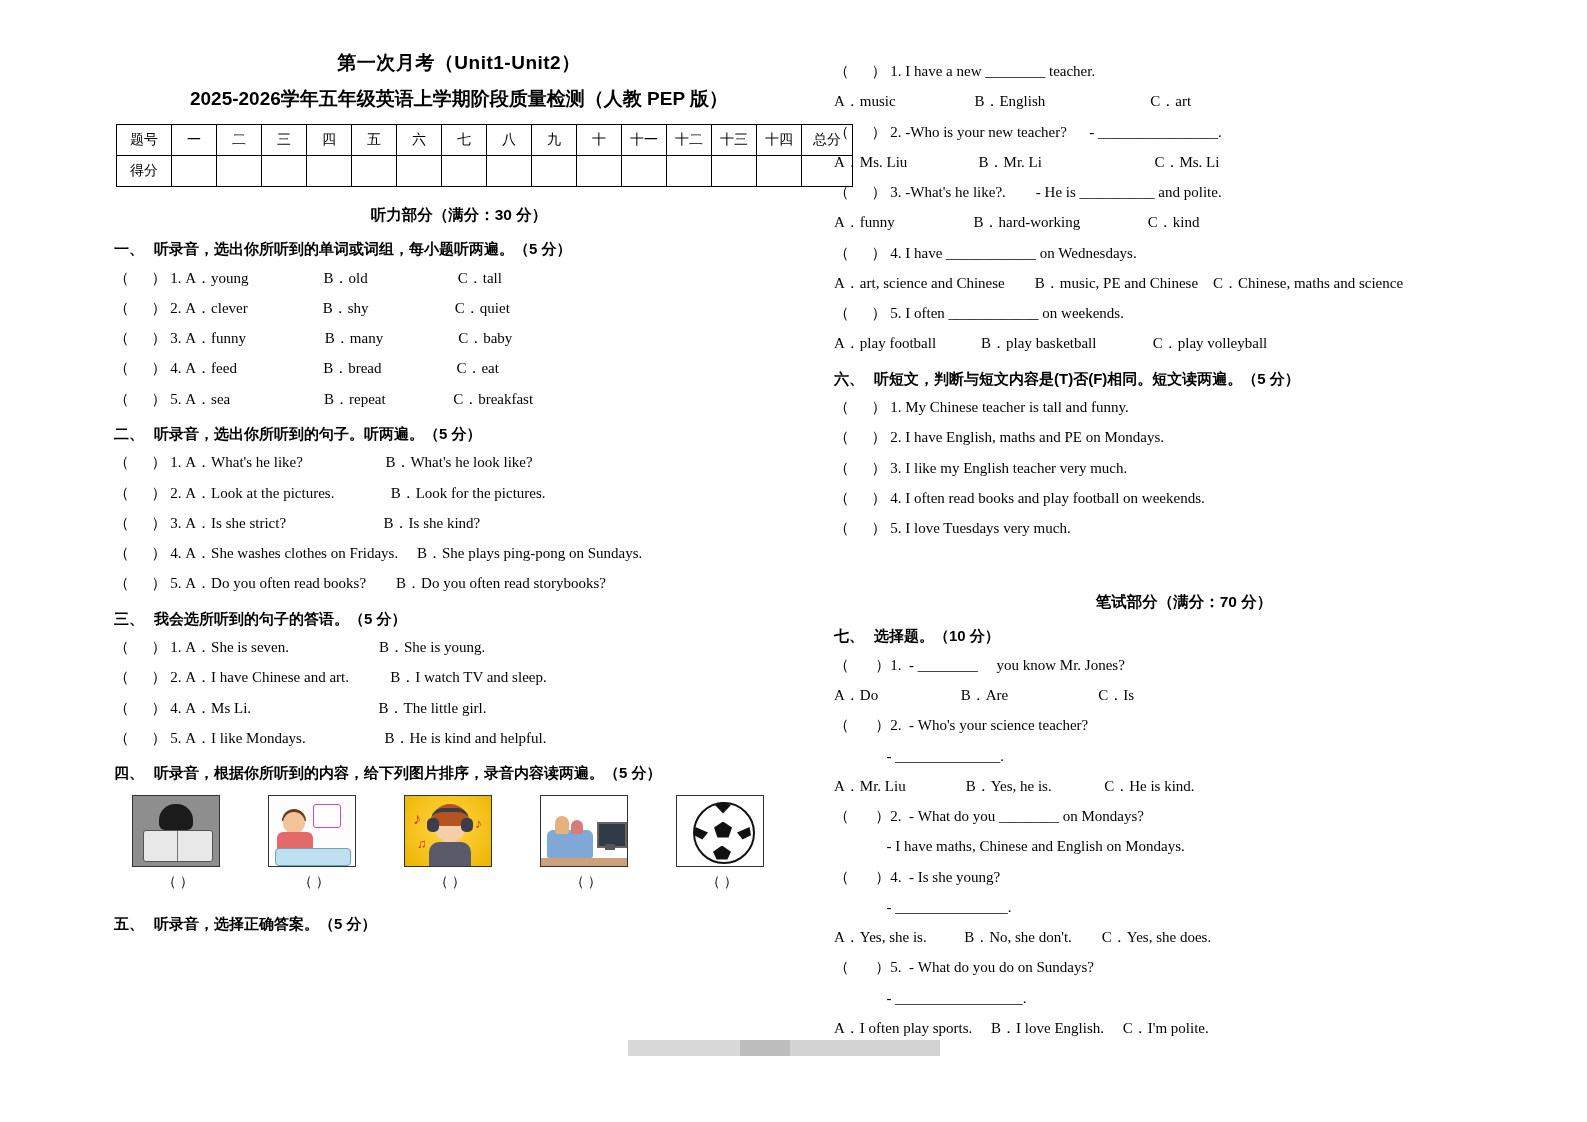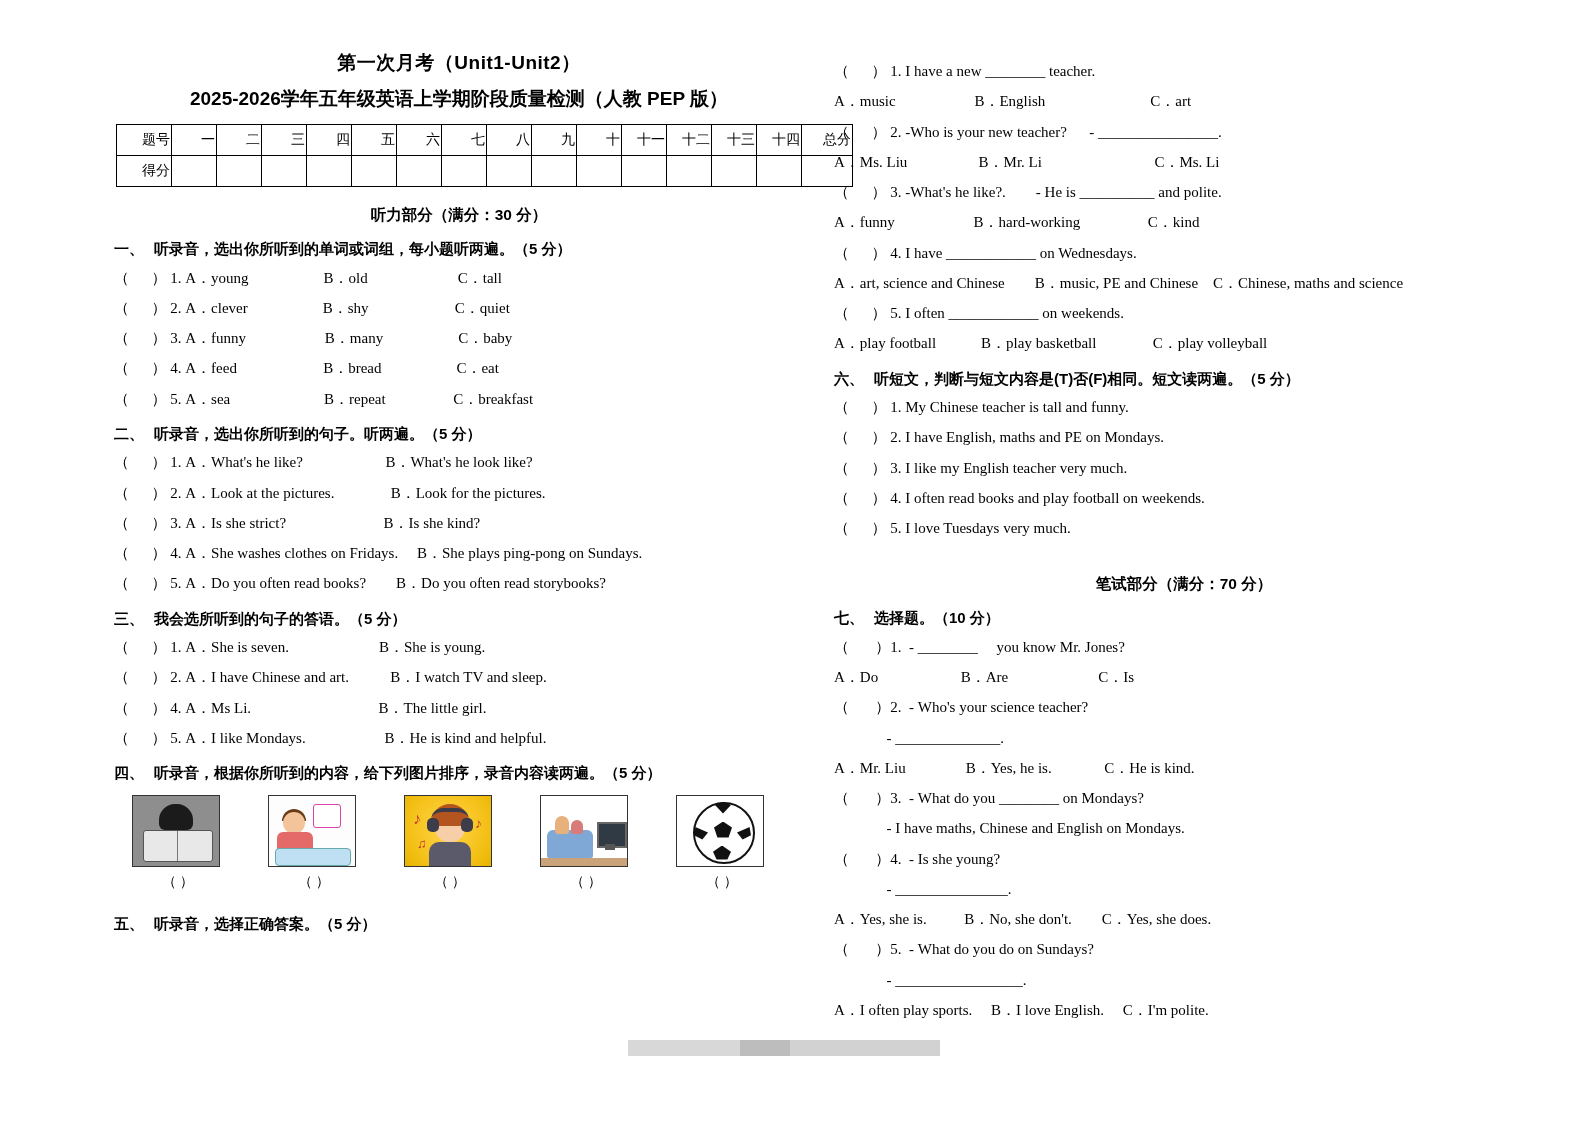--- a/index.html
+++ b/index.html
@@ -54,21 +54,21 @@
   
   table.score {
     border-collapse: collapse;
     width: 668px;
     margin: 0 auto 0 2px;
     table-layout: fixed;
   }
   table.score td {
     border: 1px solid #000;
     height: 28px;
-    text-align: right;
+    text-align: center;
     vertical-align: middle;
     font-size: 14px;
     font-family: "Liberation Sans", sans-serif;
   }
   table.score td.head {
     width: 42px;
     font-weight: normal;
   }
   table.score td.lbl {
     width: 52px;
@@ -340,31 +340,31 @@
 
     <div class="sec-head">
       <span class="num">六、</span><span>听短文，判断与短文内容是(T)否(F)相同。短文读两遍。（5 分）</span>
     </div>
     <div class="q">（      ） 1. My Chinese teacher is tall and funny.</div>
     <div class="q">（      ） 2. I have English, maths and PE on Mondays.</div>
     <div class="q">（      ） 3. I like my English teacher very much.</div>
     <div class="q">（      ） 4. I often read books and play football on weekends.</div>
     <div class="q">（      ） 5. I love Tuesdays very much.</div>
 
-    <div class="section-center" style="margin-top:34px;">笔试部分（满分：70 分）</div>
+    <div class="section-center" style="margin-top:52px;">笔试部分（满分：70 分）</div>
 
     <div class="sec-head">
       <span class="num">七、</span><span>选择题。（10 分）</span>
     </div>
     <div class="q">（       ）1.  - ________     you know Mr. Jones?</div>
     <div class="opts">A．Do                      B．Are                        C．Is</div>
     <div class="q">（       ）2.  - Who's your science teacher?</div>
     <div class="q">              - ______________.</div>
     <div class="opts">A．Mr. Liu                B．Yes, he is.              C．He is kind.</div>
-    <div class="q">（       ）3.  - What do you ________ on Mondays?</div>
+    <div class="q">（       ）2.  - What do you ________ on Mondays?</div>
     <div class="q">              - I have maths, Chinese and English on Mondays.</div>
     <div class="q">（       ）4.  - Is she young?</div>
     <div class="q">              - _______________.</div>
     <div class="opts">A．Yes, she is.          B．No, she don't.        C．Yes, she does.</div>
     <div class="q">（       ）5.  - What do you do on Sundays?</div>
     <div class="q">              - _________________.</div>
     <div class="opts">A．I often play sports.     B．I love English.     C．I'm polite.</div>
   </div>
 
   <div class="redact"></div>

